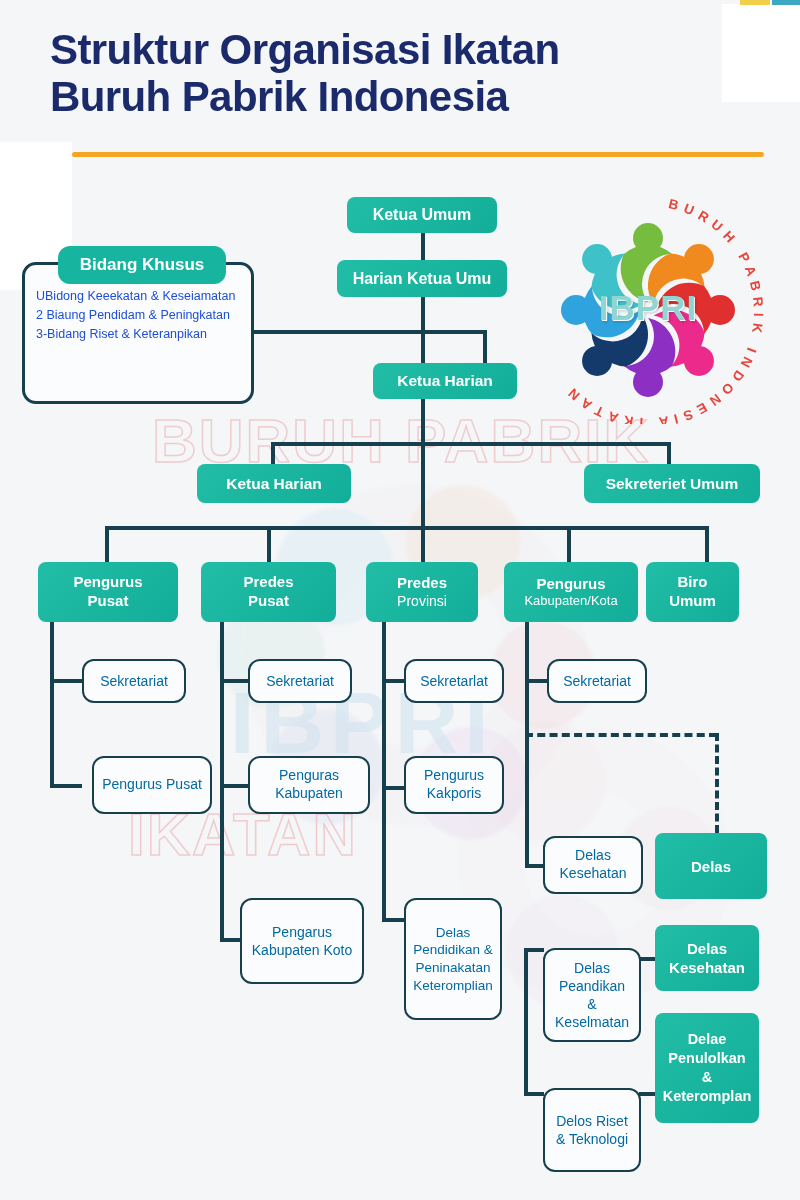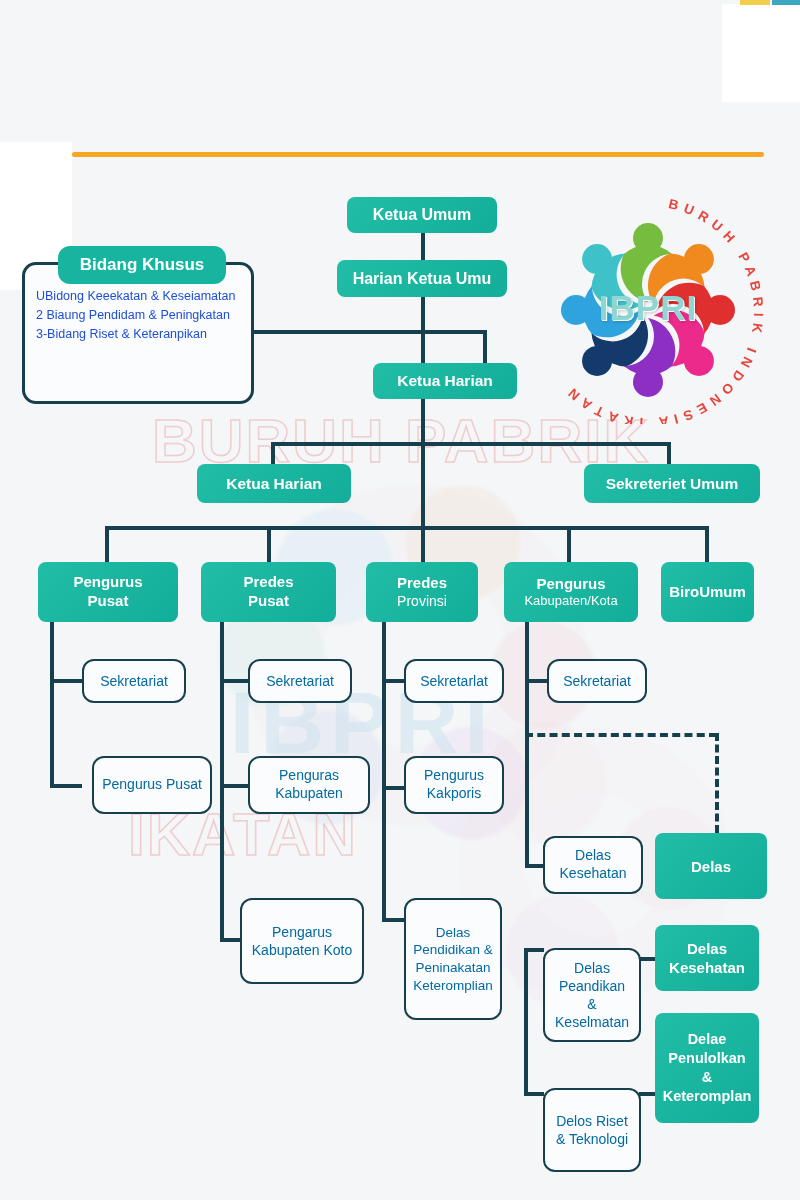--- a/index.html
+++ b/index.html
@@ -119,20 +119,24 @@
                 radial-gradient(circle at 35% 25%, rgba(240,205,210,.6) 0 18%, transparent 19%),
                 radial-gradient(circle at 72% 48%, rgba(238,185,190,.5) 0 17%, transparent 18%),
                 radial-gradient(circle at 40% 76%, rgba(225,175,215,.42) 0 17%, transparent 18%),
                 radial-gradient(circle at 50% 50%, transparent 0 30%, rgba(243,206,213,.35) 31% 58%, transparent 59%);">
   </div>
 
   <div class="wm-text" style="left:152px;top:405px;font-size:62px;">BURUH PABRIK</div>
   <div class="wm-text" style="left:128px;top:800px;font-size:60px;">IKATAN</div>
   <div class="wm-ibpri" style="left:230px;top:672px;font-size:88px;">IBPRI</div>
 
+  <div id="header-title">
+    <div>Struktur Organisasi Ikatan</div>
+    <div>Buruh Pabrik Indonesia</div>
+  </div>
   <div id="title-rule"></div>
 
   <div id="logo-wrap">
     <svg id="logo-ring-text" viewBox="0 0 250 232">
       <defs>
         <path id="ringpath" d="M125,120 m0,-106 a106,106 0 1,1 -0.1,0" fill="none"></path>
       </defs>
       <text>
         <textPath href="#ringpath" startOffset="3%">B U R U H &nbsp; P A B R I K &nbsp; I N D O N E S I A &nbsp; I K A T A N</textPath>
       </text>
@@ -258,21 +262,21 @@
   <div class="node teal grad" style="left:366px;top:562px;width:112px;height:60px;font-size:15px;flex-direction:column;line-height:1.25;">
     <span class="l1">Predes</span>
     <span class="l2" style="font-size:14px;">Provinsi</span>
   </div>
 
   <div class="node teal grad" style="left:504px;top:562px;width:134px;height:60px;font-size:15px;flex-direction:column;line-height:1.25;">
     <span class="l1">Pengurus</span>
     <span class="l2" style="font-size:13px;">Kabupaten/Kota</span>
   </div>
 
-  <div class="node teal grad" style="left:661px;top:562px;width:93px;height:60px;font-size:15px;flex-direction:row;line-height:1.25;">
+  <div class="node teal grad" style="left:646px;top:562px;width:93px;height:60px;font-size:15px;flex-direction:column;line-height:1.25;">
     <span class="l1">Biro</span>
     <span class="l1">Umum</span>
   </div>
 
   <div class="node plain" style="left:82px;top:659px;width:104px;height:44px;font-size:14px;">Sekretariat</div>
   <div class="node plain" style="left:248px;top:659px;width:104px;height:44px;font-size:14px;">Sekretariat</div>
   <div class="node plain" style="left:404px;top:659px;width:100px;height:44px;font-size:14px;">Sekretarlat</div>
   <div class="node plain" style="left:547px;top:659px;width:100px;height:44px;font-size:14px;">Sekretariat</div>
 
   <div class="node plain" style="left:92px;top:756px;width:120px;height:58px;font-size:14px;line-height:1.28;">Pengurus Pusat</div>

